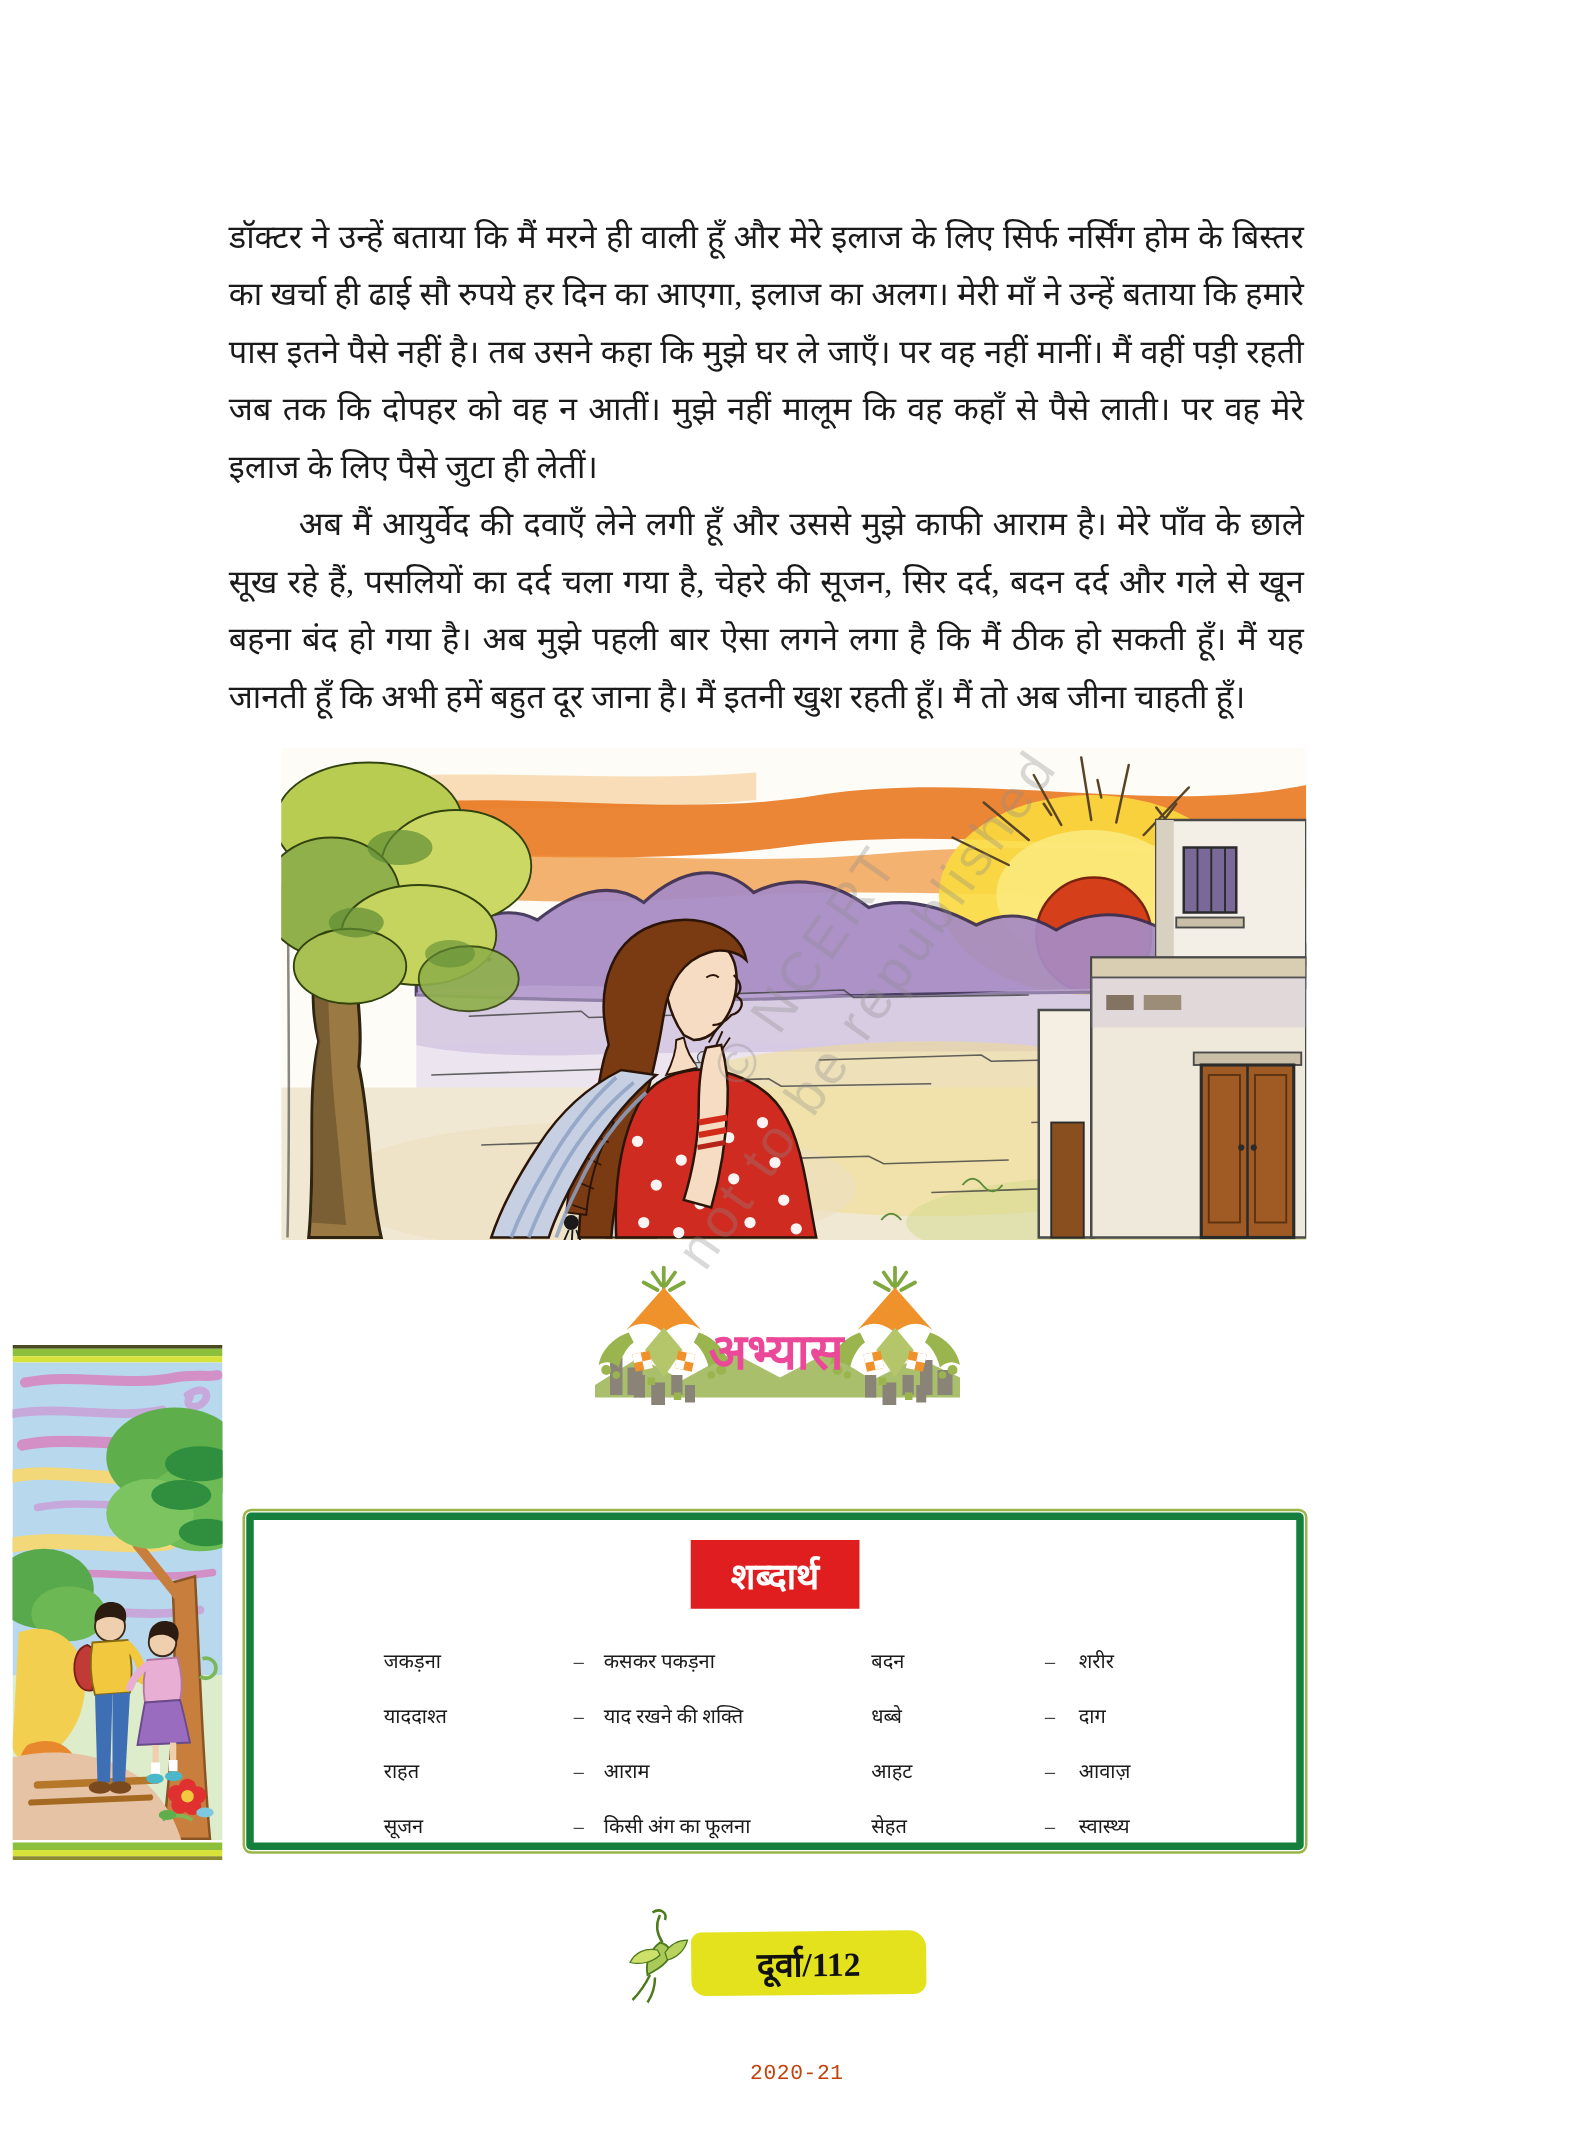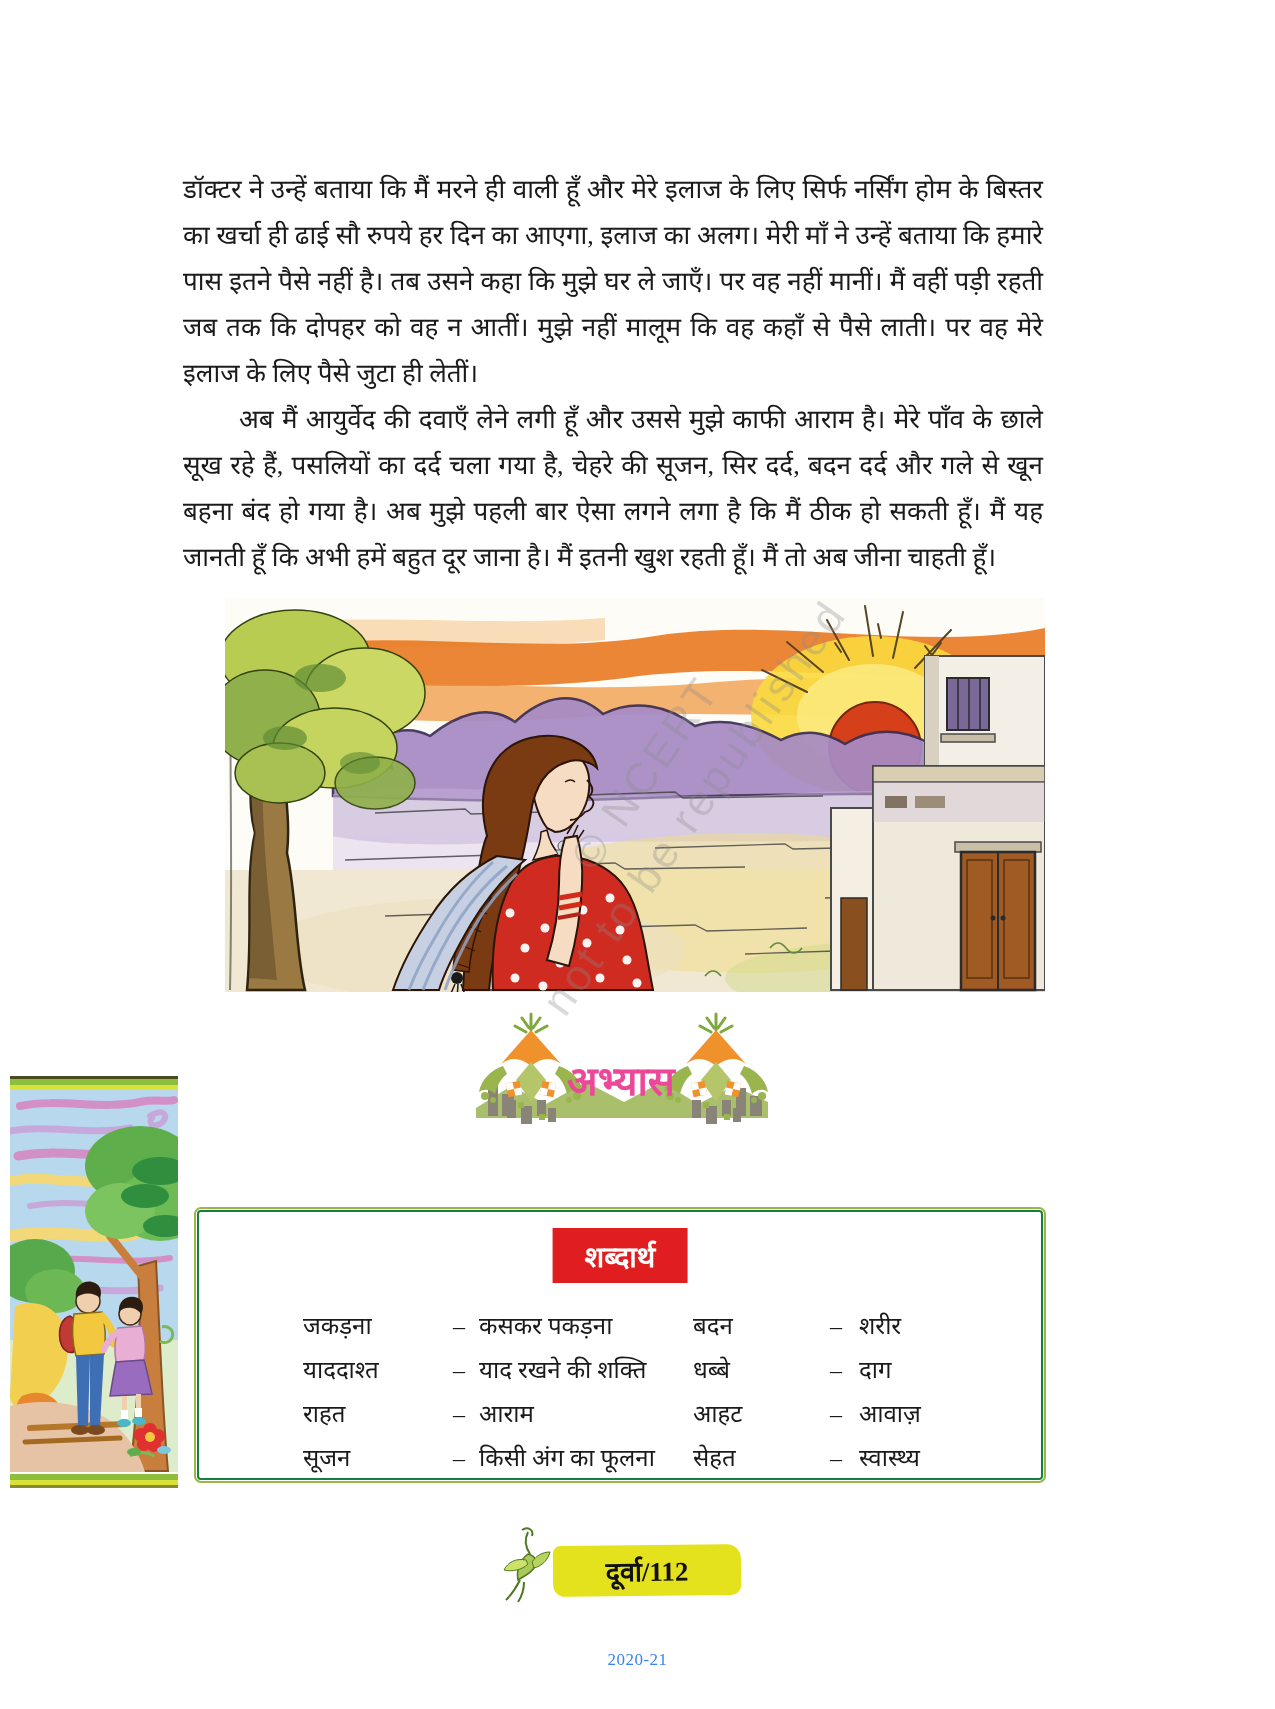--- a/index.html
+++ b/index.html
@@ -33,51 +33,51 @@
   
   .ornament{position:absolute;left:436px;top:1012px;width:370px;height:112px;}
   .ornament svg{position:absolute;left:0;top:0;}
   .exercise-heading{
     position:absolute;left:50%;top:40px;transform:translateX(-50%);
     font-size:40px;font-weight:bold;color:#ec4899;white-space:nowrap;
   }
   
   .glossary{
     position:absolute;left:197px;top:1210px;width:846px;height:270px;
-    box-sizing:border-box;border:2px solid #15803d;border-radius:4px;
+    box-sizing:border-box;border:6px solid #15803d;border-radius:4px;
     outline:2px solid #9ab648;outline-offset:1px;background:#fff;
   }
   .glossary-title{
     position:absolute;left:50%;top:16px;transform:translateX(-50%);
     background:#e01e20;color:#ffffff;font-size:29px;font-weight:bold;
     padding:8px 32px;white-space:nowrap;
   }
   .glossary-grid{
     position:absolute;top:92px;left:104px;right:52px;
     display:grid;grid-template-columns:360px 1fr;column-gap:30px;
-    font-size:24px;line-height:44px;
+    font-size:16px;line-height:44px;
   }
   .g-col{display:flex;flex-direction:column;}
   .g-row{display:grid;grid-template-columns:136px 40px 1fr;}
   .g-col.right .g-row{grid-template-columns:120px 46px 1fr;}
   .g-dash{text-align:center;}
   
   .sidebar-art{position:absolute;left:10px;top:1076px;width:168px;height:412px;}
   
   .footer-badge{
     position:absolute;left:553px;top:1545px;width:188px;height:51px;
     background:#e4e11d;border-radius:8px 14px 10px 12px;transform:rotate(-.6deg);
     display:flex;align-items:center;justify-content:center;
     font-size:27px;font-weight:bold;color:#111;
   }
   .footer-sprite{position:absolute;left:498px;top:1524px;}
   .year{
     position:absolute;left:0;right:0;top:1650px;text-align:center;
-    font-family:Liberation Serif, serif;
-    font-size:17px;color:#3b82f6;letter-spacing:.5px;
+    font-family:Liberation Mono, monospace;
+    font-size:17px;color:#c2410c;letter-spacing:.5px;
   }
 </style>
 </head>
 <body>
 
 <div class="page">
 
   <div class="story">
     <p class="p1">डॉक्टर ने उन्हें बताया कि मैं मरने ही वाली हूँ और मेरे इलाज के लिए सिर्फ नर्सिंग होम के बिस्तर का खर्चा ही ढाई सौ रुपये हर दिन का आएगा, इलाज का अलग। मेरी माँ ने उन्हें बताया कि हमारे पास इतने पैसे नहीं है। तब उसने कहा कि मुझे घर ले जाएँ। पर वह नहीं मानीं। मैं वहीं पड़ी रहती जब तक कि दोपहर को वह न आतीं। मुझे नहीं मालूम कि वह कहाँ से पैसे लाती। पर वह मेरे इलाज के लिए पैसे जुटा ही लेतीं।</p>
     <p class="p2">अब मैं आयुर्वेद की दवाएँ लेने लगी हूँ और उससे मुझे काफी आराम है। मेरे पाँव के छाले सूख रहे हैं, पसलियों का दर्द चला गया है, चेहरे की सूजन, सिर दर्द, बदन दर्द और गले से खून बहना बंद हो गया है। अब मुझे पहली बार ऐसा लगने लगा है कि मैं ठीक हो सकती हूँ। मैं यह जानती हूँ कि अभी हमें बहुत दूर जाना है। मैं इतनी खुश रहती हूँ। मैं तो अब जीना चाहती हूँ।</p>

